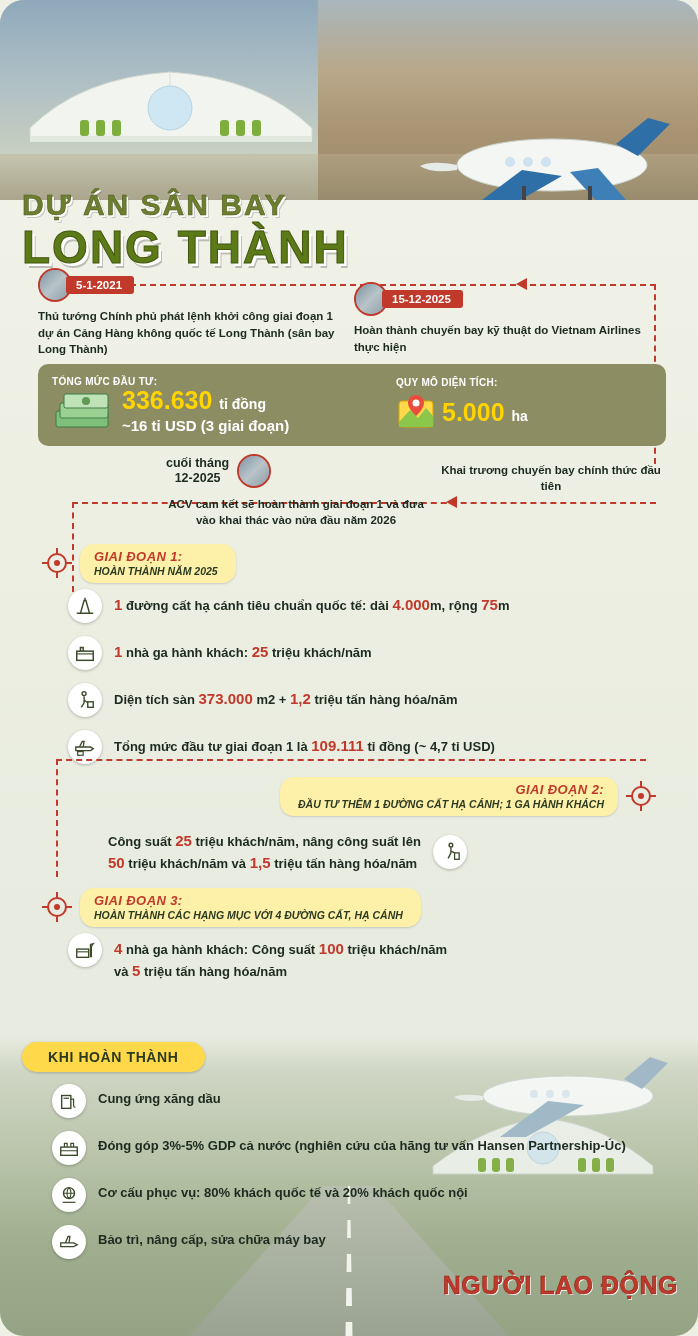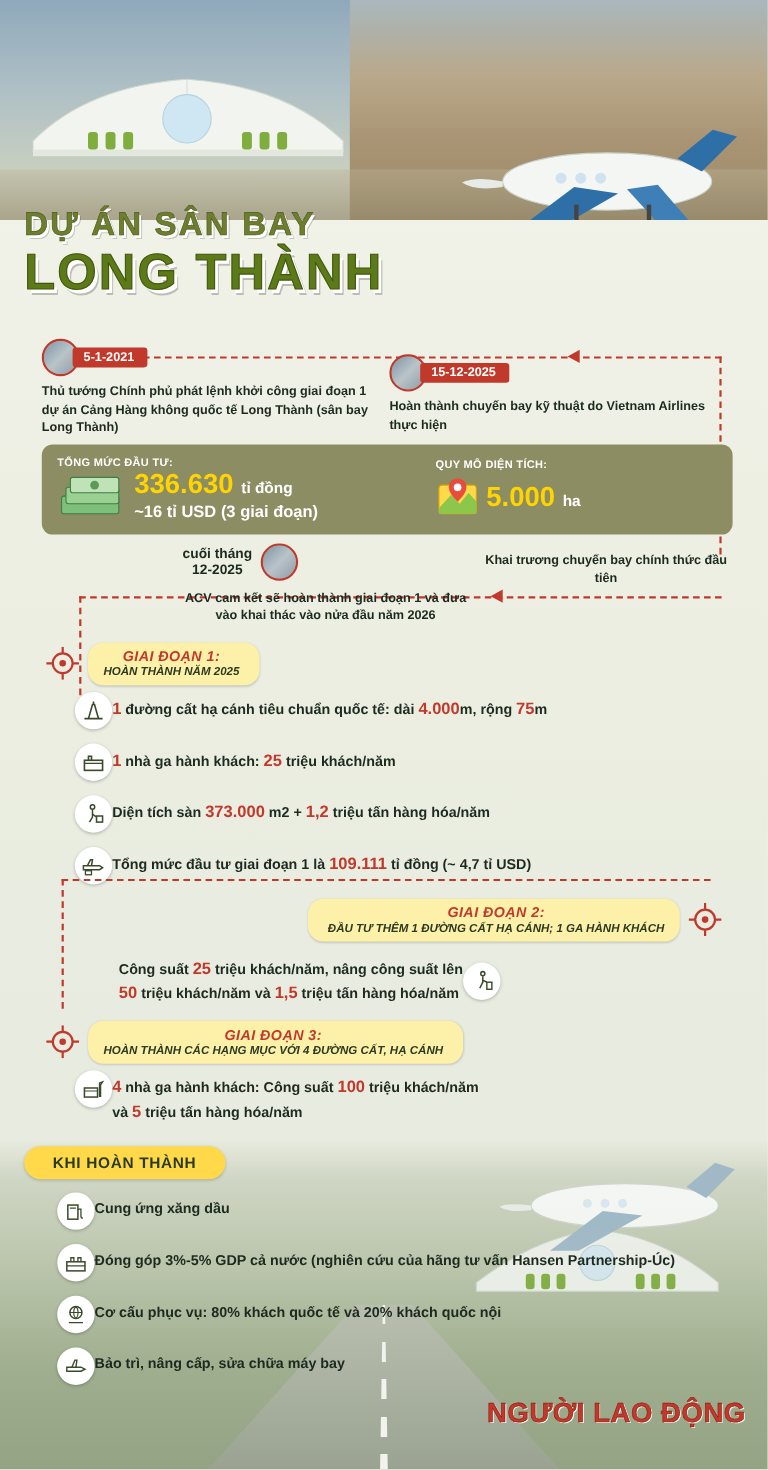--- a/index.html
+++ b/index.html
@@ -8,20 +8,21 @@
     font-family: "Liberation Sans", sans-serif;
     background: #eef0e6;
     overflow: hidden;
     position: relative;
   }
   .page {
     width: 698px; height: 1336px;
     position: relative;
     background: linear-gradient(180deg,#f3f4ea 0%,#eceee2 45%,#e8ebdf 70%,#e9ecdf 100%);
     overflow: hidden;
+    border-radius: 24px;
   }
 
   
   .hero {
     position: relative;
     height: 200px;
     overflow: hidden;
     background: linear-gradient(180deg,#9fb6c4 0%,#bfc9c2 38%,#b9a98c 60%,#c8b795 100%);
   }
   .hero-left {
@@ -131,28 +132,28 @@
 
   
   .phase {
     position: relative; margin: 6px 0 0 26px; display: flex; align-items: center; gap: 8px;
   }
   .target-icon { width: 30px; height: 30px; flex: 0 0 30px; }
   .phase-badge {
     background: #fdf0a8; border-radius: 14px; padding: 5px 18px 6px 14px;
     box-shadow: 0 1px 2px rgba(0,0,0,.15);
   }
-  .phase-t1 { color: #c0392b; font-size: 13px; font-weight: bold; font-style: italic; letter-spacing: .4px; text-align: center;}
+  .phase-t1 { color: #c0392b; font-size: 13px; font-weight: bold; font-style: italic; letter-spacing: .4px;}
   .phase-t2 { color: #2c3a22; font-size: 10.5px; font-weight: bold; font-style: italic; margin-top: 1px;}
   .phase-right { justify-content: flex-end; margin: 0 26px 0 0; }
   .phase-right .phase-badge { text-align: right; padding: 5px 14px 6px 18px; }
 
   
   .blist { margin: 6px 0 0 52px; }
-  .bitem { display: flex; align-items: flex-start; margin-bottom: 13px; }
+  .bitem { display: flex; align-items: flex-start; gap: 12px; margin-bottom: 13px; }
   .bullet-icon {
     width: 34px; height: 34px; flex: 0 0 34px; border-radius: 50%;
     background: #fff; box-shadow: 0 1px 3px rgba(0,0,0,.25);
     display: flex; align-items: center; justify-content: center;
   }
   .btext { font-size: 13px; color: #1c2a1f; line-height: 1.5; font-weight: bold; padding-top: 5px; }
   .btext .hl { color: #c0392b; font-size: 15px; }
 
   .center-block { text-align: left; margin: 4px 0 0 92px; }
   .center-block .btext { padding-top:0; }
@@ -232,21 +233,21 @@
       <rect x="186" y="76" width="4" height="16" fill="#444"></rect>
       <circle cx="188" cy="95" r="5" fill="#333"></circle>
     </svg>
   </div>
 
   <div class="title-wrap">
     <div class="title1">DỰ ÁN SÂN BAY</div>
     <div class="title2">LONG THÀNH</div>
   </div>
 
-  <div class="content" style="padding-top:108px;">
+  <div class="content" style="padding-top:68px;">
 
     <div class="tl-row">
       <div class="dash-h" style="left:64px; top:16px; width:576px;"></div>
       <div class="dash-v" style="left:638px; top:16px; height:180px;"></div>
       <div class="arrow-left" style="left:500px; top:10px;"></div>
 
       <div class="tl-item tl-left">
         <div class="tl-head">
           <div class="tl-circle">
               <div class="ph"></div>

